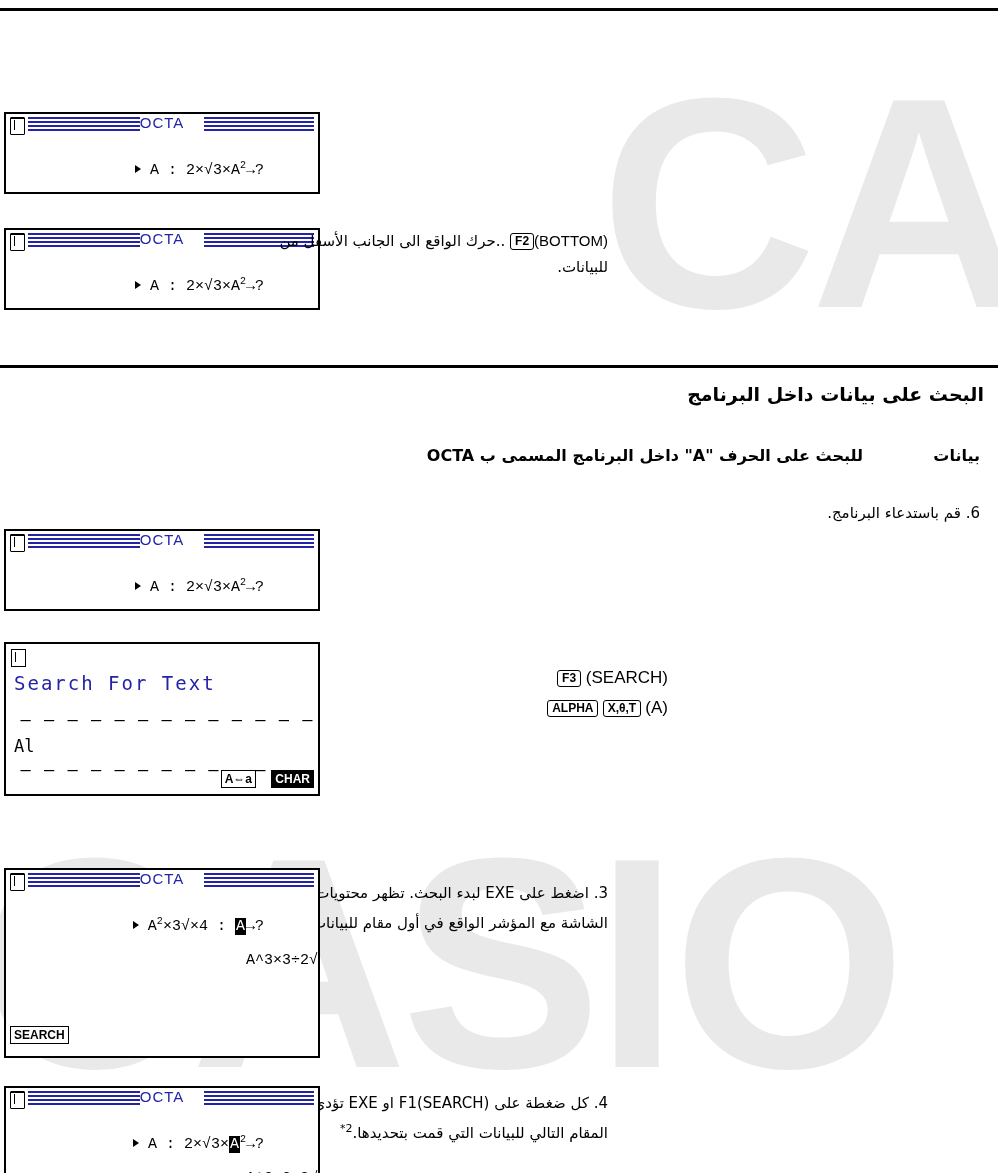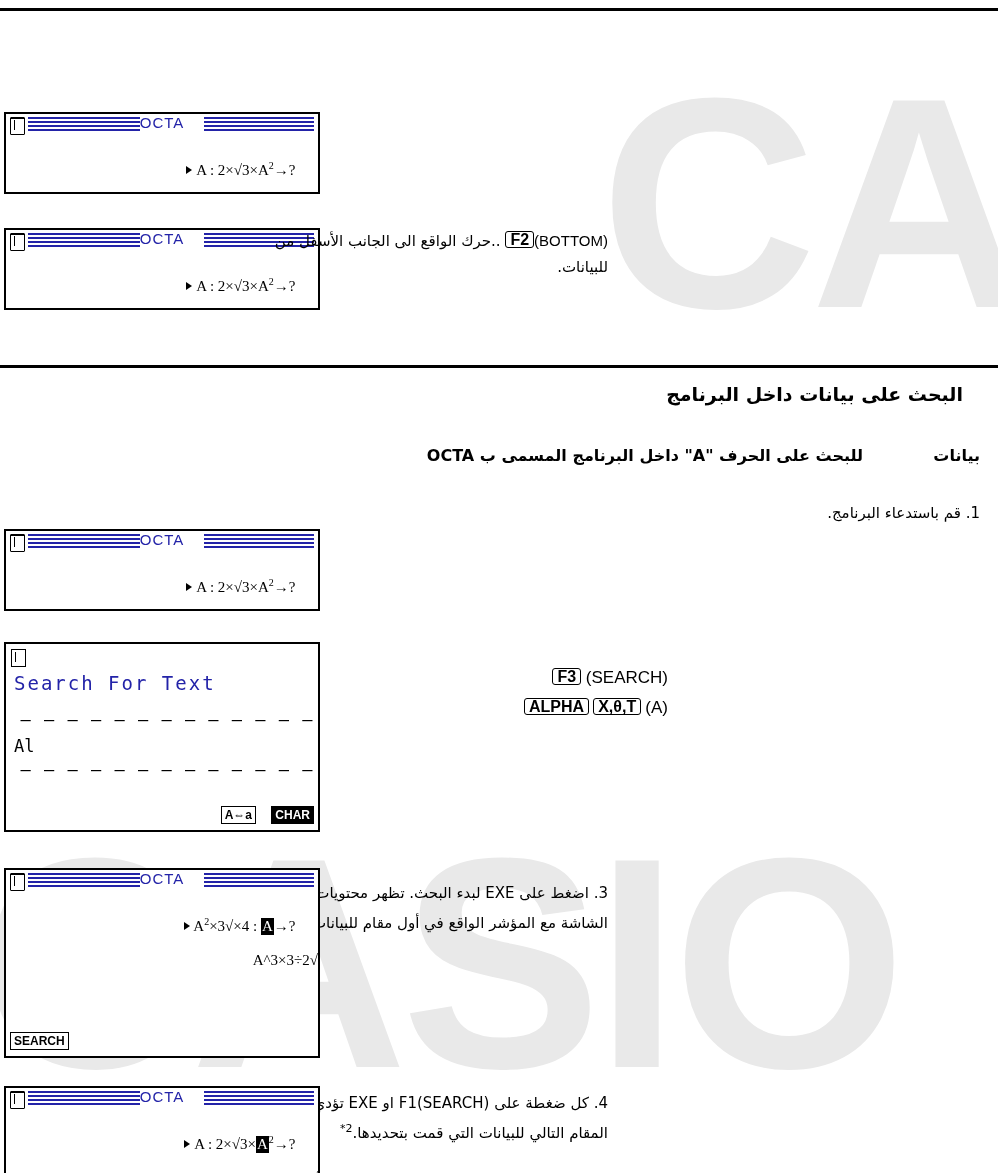--- a/index.html
+++ b/index.html
@@ -69,21 +69,21 @@
     font-family:"Liberation Sans", sans-serif;
     font-size:15px;letter-spacing:1px;color:#2323a8;font-weight:normal;
   }
   .calc .bar-left,.calc .bar-right{
     position:absolute;top:3px;height:14px;
     background:repeating-linear-gradient(to bottom,#2323a8 0 2px,#fff 2px 4px);
   }
   .calc .bar-left{left:22px;}
   .calc .bar-right{right:4px;}
   .calc .codeline{
-    font-family:Liberation Serif, serif;
+    font-family:Liberation Mono, monospace;
     font-size:15px;
     line-height:17px;
     padding-left:4px;
     white-space:pre;
     letter-spacing:0px;
   }
   .calc sup{font-size:10px;vertical-align:super;}
   .tri{
     display:inline-block;
     width:0;height:0;
@@ -102,21 +102,21 @@
     font-size:12px;font-weight:bold;
     border:1.5px solid #000;
     padding:1px 3px;
     background:#fff;
     letter-spacing:0px;
   }
   .fkey.inv{background:#000;color:#fff;border-color:#000;margin-top:28px;}
 
   
   .searchscreen{
-    position:absolute;left:4px;top:642px;width:316px;height:190px;
+    position:absolute;left:4px;top:642px;width:316px;height:154px;
     border:2px solid #000;background:#fff;box-sizing:border-box;
   }
   .searchscreen .sbook{
     position:absolute;left:5px;top:5px;width:13px;height:16px;
     border:1.5px solid #000;
   }
   .searchscreen .sbook:after{
     content:"";position:absolute;left:3px;top:2px;width:5px;height:10px;
     border-left:1.5px solid #000;
   }
@@ -143,31 +143,31 @@
     position:absolute;
     text-align:right;
     direction:rtl;
     font-family:"DejaVu Sans", sans-serif;
     font-size:15px;
     line-height:26px;
     color:#000;
   }
   .ar.bold{font-weight:bold;}
   .heading{
-    position:absolute;right:35px;top:383px;
+    position:absolute;right:14px;top:383px;
     font-family:"DejaVu Sans", sans-serif;
     font-weight:bold;font-size:19px;color:#000;direction:rtl;
   }
   .keycap{
     display:inline-block;
     border:1.5px solid #000;
     border-radius:3px;
     padding:0 4px;
     font-family:"Liberation Sans", sans-serif;
-    font-size:16px;font-weight:bold;
+    font-size:12px;font-weight:bold;
     line-height:15px;
     vertical-align:1px;
     white-space:nowrap;
   }
   .lat{
     font-family:"Liberation Sans", sans-serif;
     direction:ltr;display:inline-block;
   }
   .keyline{
     position:absolute;
@@ -221,21 +221,21 @@
     <span class="lat"><span class="keycap">F2</span><span>(BOTTOM)</span></span>
     <span>..حرك الواقع الى الجانب الأسفل من</span><br>
     <span>للبيانات.</span>
   </div>
 
   <div class="heading">البحث على بيانات داخل البرنامج</div>
 
   <div class="ar bold" style="right:18px;top:443px;font-size:16px;">بيانات</div>
   <div class="ar bold" style="right:135px;top:443px;width:735px;font-size:16px;">للبحث على الحرف "A" داخل البرنامج المسمى ب OCTA</div>
 
-  <div class="ar" style="right:18px;top:500px;width:860px;">1. قم باستدعاء البرنامج.</div>
+  <div class="ar" style="right:18px;top:500px;width:860px;">6. قم باستدعاء البرنامج.</div>
 
 
   <div class="calc" style="left:4px;top:529px;width:316px;height:82px;">
     <div class="statusbar">
       <div class="bookicon"></div>
       <div class="bar-left" style="width:112px;"></div>
       <div class="bar-right" style="width:110px;"></div>
       <div class="title">OCTA</div>
     </div>
     <div class="codeline" style="margin-top:4px;">
@@ -273,21 +273,21 @@
     <div class="statusbar">
       <div class="bookicon"></div>
       <div class="bar-left" style="width:112px;"></div>
       <div class="bar-right" style="width:110px;"></div>
       <div class="title">OCTA</div>
     </div>
     <div class="codeline" style="margin-top:4px;">
       <span>?→</span><span class="invchar">A</span><span> : 4×√3×A</span><sup>2</sup> <span class="tri"></span>
     </div>
     <div class="codeline">√2÷3×A^3</div>
-    <div class="fkey" style="left:4px;bottom:6px;">SEARCH</div>
+    <div class="fkey" style="left:4px;bottom:12px;">SEARCH</div>
   </div>
 
   <div class="ar" style="right:390px;top:1090px;width:480px;">
     <span>4. كل ضغطة على F1(SEARCH) او EXE تؤدي لتجاوز المؤشر الى</span><br>
     <span>المقام التالي للبيانات التي قمت بتحديدها.</span><sup class="note">2*</sup>
   </div>
 
   <div class="calc" style="left:4px;top:1086px;width:316px;height:87px;border-bottom:none;">
     <div class="statusbar">
       <div class="bookicon"></div>

